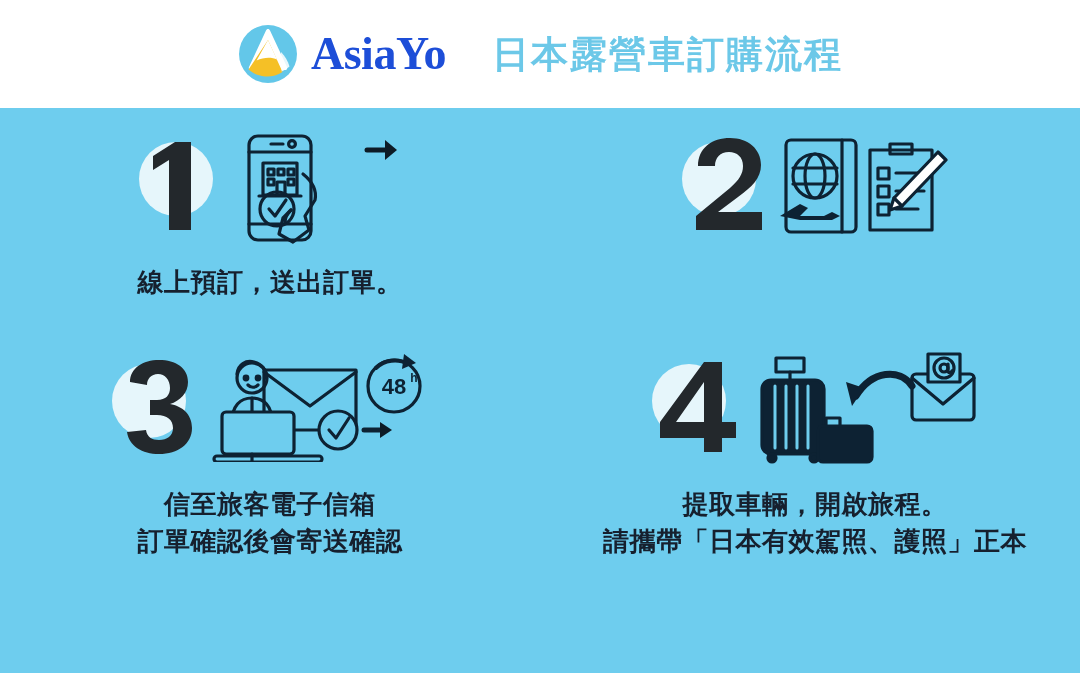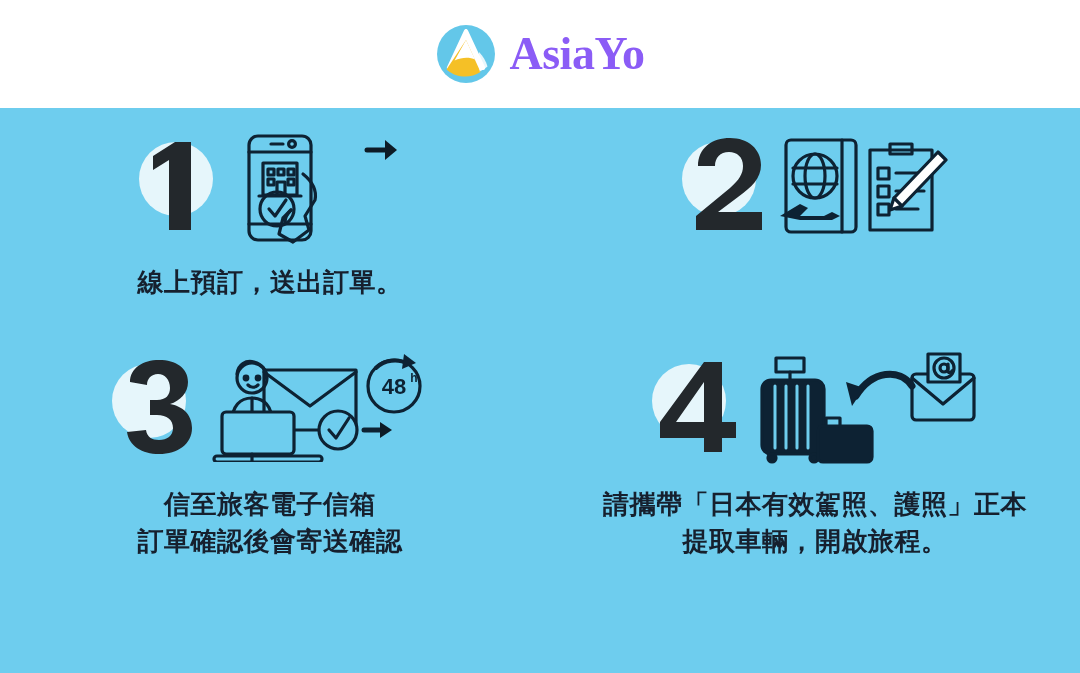--- a/index.html
+++ b/index.html
@@ -15,21 +15,21 @@
   .header{
     position:absolute;left:0;top:0;width:1080px;height:108px;
     background:#ffffff;
     display:flex;align-items:center;justify-content:center;
     gap:46px;
   }
   .brand{display:flex;align-items:center;gap:12px;}
   .logo-mark{width:62px;height:62px;position:relative;flex:none;}
   .brand-name{
     font-family:"Liberation Serif","DejaVu Serif",serif;
-    font-size:46px;font-weight:bold;color:#8b5cf6;
+    font-size:46px;font-weight:bold;color:#1d4ed8;
     letter-spacing:-0.5px;line-height:1;
   }
   .header-title{
     font-size:37px;font-weight:bold;color:#6cc8e8;
     letter-spacing:2px;line-height:1;white-space:nowrap;
   }
 
   
   .steps{
     position:absolute;left:0;top:108px;width:1080px;height:452px;
@@ -79,20 +79,21 @@
           <circle cx="31" cy="31" r="29" fill="#63c7e9"></circle>
           <path d="M31 6 C30 6 29.4 6.6 29 7.5 L12 44 C11.4 45.4 12.2 47 13.8 47 L48.2 47 C49.8 47 50.6 45.4 50 44 L33 7.5 C32.6 6.6 32 6 31 6 Z" fill="#ffffff"></path>
           <path d="M31 17 L45.5 49 C40 52.5 34 54 28 53.5 C21 53 15.5 50 11.5 46.5 Z" fill="#f5c026"></path>
           <path d="M31 17 L40 36.5 C35 34 27 33.8 19.6 37.5 Z" fill="#ffffff"></path>
           <path d="M44 29 C48 33 51 38 52.5 43.5 C50 45.6 47.4 47.2 44.6 48.4 Z" fill="#ffffff" opacity="0.85"></path>
         </svg>
       </span>
       <span class="brand-name">AsiaYo</span>
     </div>
 
+    <div class="header-title">日本露營車訂購流程</div>
   </div>
 
   <div class="steps">
 
     <div class="step step-1">
       <div class="icon-row">
 
         <span class="numeral-wrap">
           <span class="numeral-circle"></span>
           <svg class="numeral" viewBox="0 0 96 110">
@@ -257,19 +258,19 @@
             <path d="M164 26 L195 52 L226 26" fill="none"></path>
             <rect x="180" y="2" width="32" height="28" fill="#6ecdee"></rect>
             <circle cx="196" cy="16" r="10" fill="none"></circle>
             <circle cx="196" cy="16" r="4" fill="none"></circle>
             <path d="M200 12 L200 19 C200 21 203 21 204 19" fill="none"></path>
           </g>
         </svg>
       </div>
 
       <div class="caption">
+        <span class="line">提取車輛，開啟旅程。</span>
         <span class="line">請攜帶「日本有效駕照、護照」正本</span>
-        <span class="line">提取車輛，開啟旅程。</span>
       </div>
     </div>
 
   </div>
 </div>
 
 </body></html>

